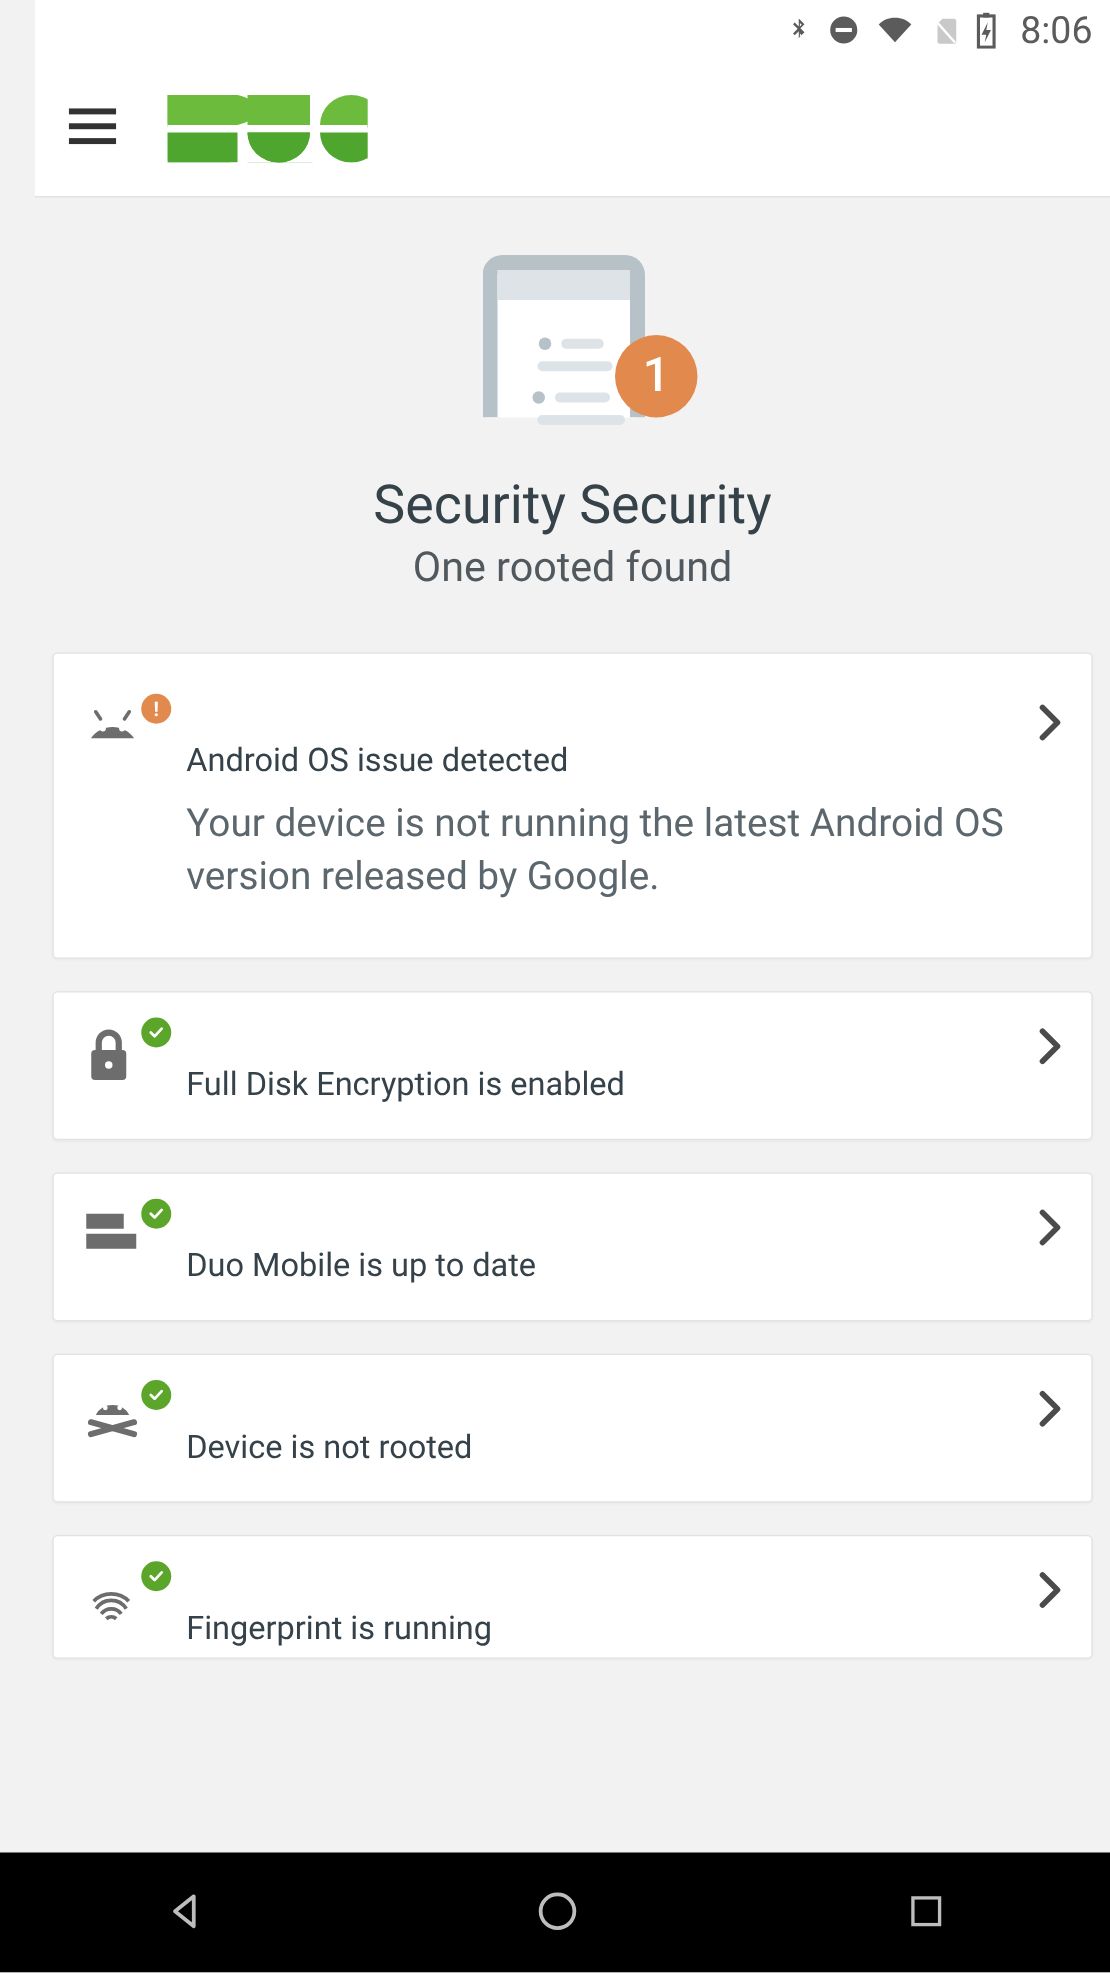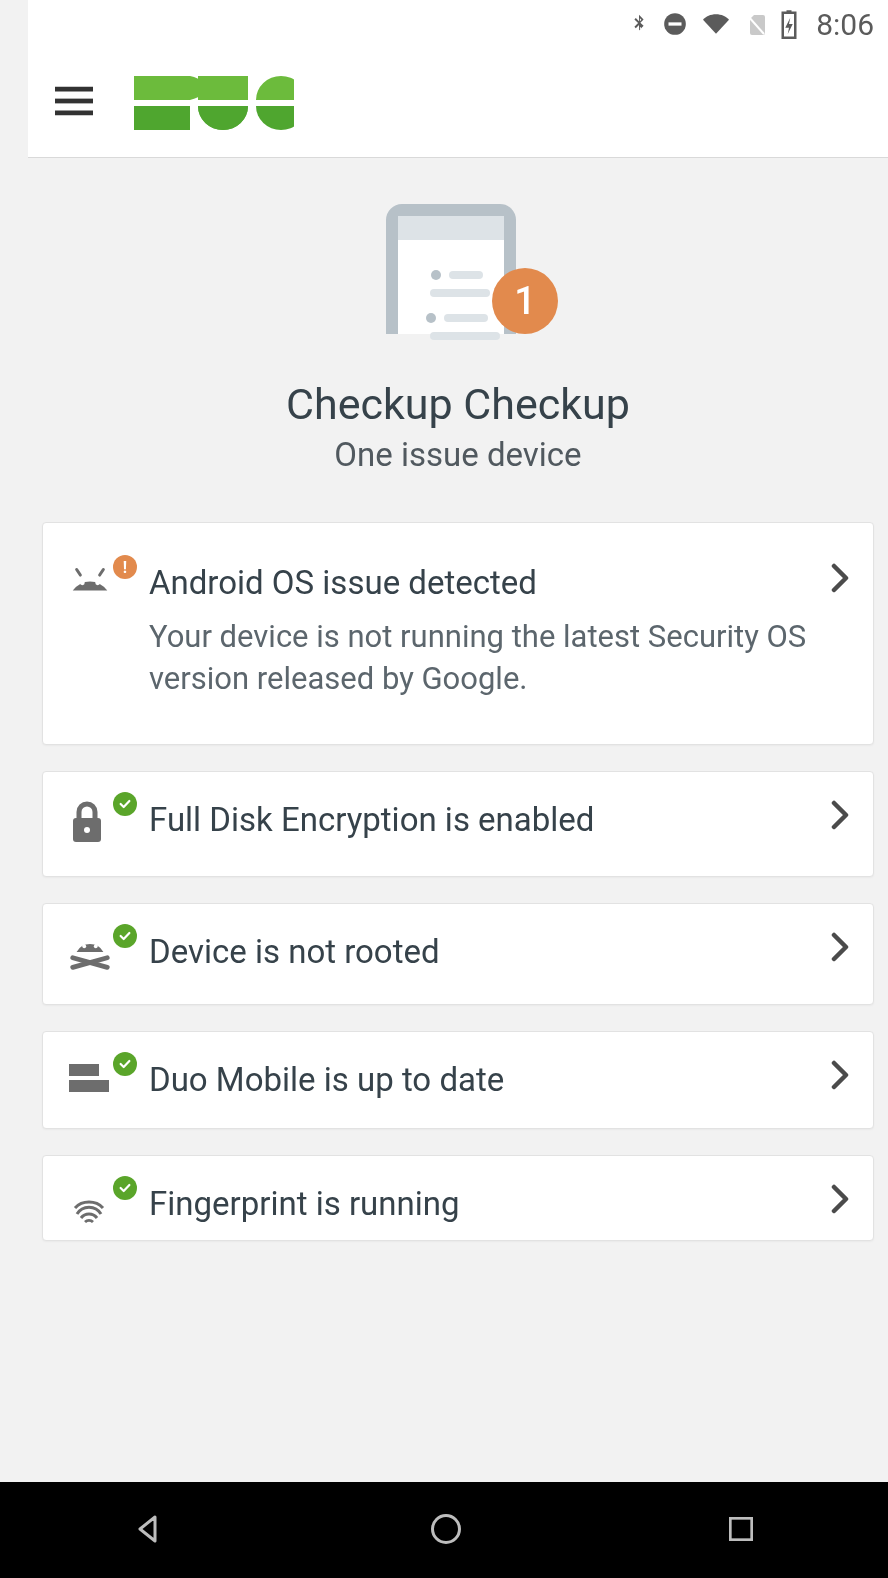--- a/index.html
+++ b/index.html
@@ -28,21 +28,21 @@
   .badge-large { position: absolute; right: 0px; top: 64px; width: 66px; height: 66px; border-radius: 50%; background: #e28a4d; color: #fff; display: flex; align-items: center; justify-content: center; font-size: 38px; font-weight: 500; }
   .hero-title { font-size: 43px; color: #36424a; font-weight: 400; margin-top: 18px;}
   .hero-subtitle { font-size: 33px; color: #51595f; margin-top: 6px; font-weight: 400;}
 
   
   .list { padding: 24px 14px 0 14px; display: flex; flex-direction: column; gap: 26px; }
   .card { background: #ffffff; border: 1px solid #e2e2e2; border-radius: 4px; display: flex; align-items: flex-start; padding: 28px 24px; box-shadow: 0 1px 2px rgba(0,0,0,0.04); position: relative; }
   .card.large { align-items: flex-start; padding: 40px 24px 44px 24px;}
   .card-icon { width: 64px; min-width: 64px; display: flex; align-items: flex-start; justify-content: flex-start; position: relative; }
   .card-text { flex: 1; padding-left: 18px; padding-right: 18px;}
-  .card-title { font-size: 33px; color: #36424a; font-weight: 400; }
+  .card-title { font-size: 26px; color: #36424a; font-weight: 400; margin-top: 31px; }
   .card-desc { font-size: 31px; color: #5c666d; margin-top: 14px; line-height: 1.35; }
   .chevron { color: #4b4b4b; }
 
   .status-badge { position: absolute; top: -8px; right: -6px; width: 24px; height: 24px; border-radius: 50%; display: flex; align-items: center; justify-content: center; }
   .status-badge.warn { background: #e28a4d; color: #fff; font-size: 16px; font-weight: 700;}
   .status-badge.ok { background: #5aa52a; color: #fff; }
   .status-badge.ok svg { width: 14px; height: 14px; }
 
   
   .nav-bar { position: absolute; left: 0; right: 0; bottom: 0; height: 96px; background: #000000; display: flex; align-items: center; justify-content: space-around; }
@@ -143,42 +143,42 @@
       <div class="phone-lines">
         <div><span class="phone-dot"></span><span class="phone-line-short"></span></div>
         <div class="phone-line-long"></div>
         <div style="margin-top:10px;"><span class="phone-dot"></span><span class="phone-line-short" style="width:44px;"></span></div>
         <div class="phone-line-long" style="width:70px;"></div>
       </div>
       <div class="badge-large">
         <span>1</span>
       </div>
     </div>
-    <h1 class="hero-title">Checkup Checkup</h1>
-    <div class="hero-subtitle">One issue device</div>
+    <h1 class="hero-title">Security Security</h1>
+    <div class="hero-subtitle">One rooted found</div>
   </div>
 
   <div class="list">
 
     <div class="card large">
       <div class="card-icon">
         <span>
           <svg width="46" height="32" viewBox="0 0 48 32">
               <path d="M6 28 A22 22 0 0 1 42 28 Z" fill="#6d6d6d"></path>
               <circle cx="16" cy="20" r="2.5" fill="#fff"></circle>
               <circle cx="32" cy="20" r="2.5" fill="#fff"></circle>
               <line x1="10" y1="6" x2="14" y2="12" stroke="#6d6d6d" stroke-width="3" stroke-linecap="round"></line>
               <line x1="38" y1="6" x2="34" y2="12" stroke="#6d6d6d" stroke-width="3" stroke-linecap="round"></line>
             </svg>
         </span>
         <span class="status-badge warn">!</span>
       </div>
       <div class="card-text">
         <div class="card-title">Android OS issue detected</div>
-        <div class="card-desc">Your device is not running the latest Security OS version released by Google.</div>
+        <div class="card-desc">Your device is not running the latest Android OS version released by Google.</div>
       </div>
       <span class="chevron">
         <svg width="18" height="30" viewBox="0 0 12 20" fill="none">
             <path d="M2 2 L10 10 L2 18" stroke="#4b4b4b" stroke-width="3" stroke-linecap="round" stroke-linejoin="round"></path>
           </svg>
       </span>
     </div>
 
     <div class="card">
       <div class="card-icon">
@@ -190,20 +190,44 @@
             </svg>
         </span>
         <span class="status-badge ok">
           <svg viewBox="0 0 16 16">
               <path d="M3 8 L6.5 11.5 L13 4.5" stroke="#fff" stroke-width="2.5" fill="none" stroke-linecap="round" stroke-linejoin="round"></path>
             </svg>
         </span>
       </div>
       <div class="card-text">
         <div class="card-title">Full Disk Encryption is enabled</div>
+      </div>
+      <span class="chevron">
+        <svg width="18" height="30" viewBox="0 0 12 20" fill="none">
+            <path d="M2 2 L10 10 L2 18" stroke="#4b4b4b" stroke-width="3" stroke-linecap="round" stroke-linejoin="round"></path>
+          </svg>
+      </span>
+    </div>
+
+    <div class="card">
+      <div class="card-icon">
+        <span>
+          <svg width="44" height="36" viewBox="0 0 44 36">
+              <rect x="2" y="4" width="30" height="12" fill="#6d6d6d"></rect>
+              <rect x="2" y="20" width="40" height="12" fill="#6d6d6d"></rect>
+            </svg>
+        </span>
+        <span class="status-badge ok">
+          <svg viewBox="0 0 16 16">
+              <path d="M3 8 L6.5 11.5 L13 4.5" stroke="#fff" stroke-width="2.5" fill="none" stroke-linecap="round" stroke-linejoin="round"></path>
+            </svg>
+        </span>
+      </div>
+      <div class="card-text">
+        <div class="card-title">Duo Mobile is up to date</div>
       </div>
       <span class="chevron">
         <svg width="18" height="30" viewBox="0 0 12 20" fill="none">
             <path d="M2 2 L10 10 L2 18" stroke="#4b4b4b" stroke-width="3" stroke-linecap="round" stroke-linejoin="round"></path>
           </svg>
       </span>
     </div>
 
     <div class="card">
       <div class="card-icon">
@@ -225,44 +249,20 @@
       <div class="card-text">
         <div class="card-title">Device is not rooted</div>
       </div>
       <span class="chevron">
         <svg width="18" height="30" viewBox="0 0 12 20" fill="none">
             <path d="M2 2 L10 10 L2 18" stroke="#4b4b4b" stroke-width="3" stroke-linecap="round" stroke-linejoin="round"></path>
           </svg>
       </span>
     </div>
 
-    <div class="card">
-      <div class="card-icon">
-        <span>
-          <svg width="44" height="36" viewBox="0 0 44 36">
-              <rect x="2" y="4" width="30" height="12" fill="#6d6d6d"></rect>
-              <rect x="2" y="20" width="40" height="12" fill="#6d6d6d"></rect>
-            </svg>
-        </span>
-        <span class="status-badge ok">
-          <svg viewBox="0 0 16 16">
-              <path d="M3 8 L6.5 11.5 L13 4.5" stroke="#fff" stroke-width="2.5" fill="none" stroke-linecap="round" stroke-linejoin="round"></path>
-            </svg>
-        </span>
-      </div>
-      <div class="card-text">
-        <div class="card-title">Duo Mobile is up to date</div>
-      </div>
-      <span class="chevron">
-        <svg width="18" height="30" viewBox="0 0 12 20" fill="none">
-            <path d="M2 2 L10 10 L2 18" stroke="#4b4b4b" stroke-width="3" stroke-linecap="round" stroke-linejoin="round"></path>
-          </svg>
-      </span>
-    </div>
-
     <div class="card" style="padding-bottom:8px;">
       <div class="card-icon">
         <span>
           <svg width="44" height="44" viewBox="0 0 44 44" fill="none">
               <path d="M10 30 a14 14 0 0 1 24 0" stroke="#6d6d6d" stroke-width="3"></path>
               <path d="M14 34 a10 10 0 0 1 16 0" stroke="#6d6d6d" stroke-width="3"></path>
               <path d="M18 38 a6 6 0 0 1 8 0" stroke="#6d6d6d" stroke-width="3"></path>
               <path d="M8 24 a18 16 0 0 1 28 0" stroke="#6d6d6d" stroke-width="3"></path>
             </svg>
         </span>

